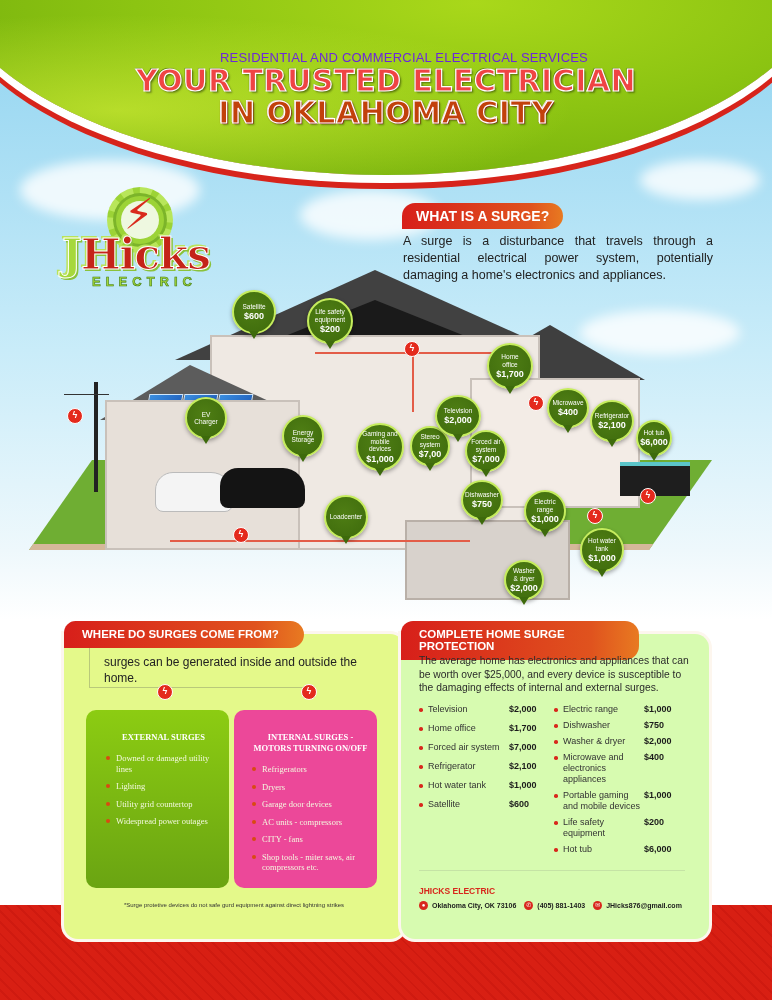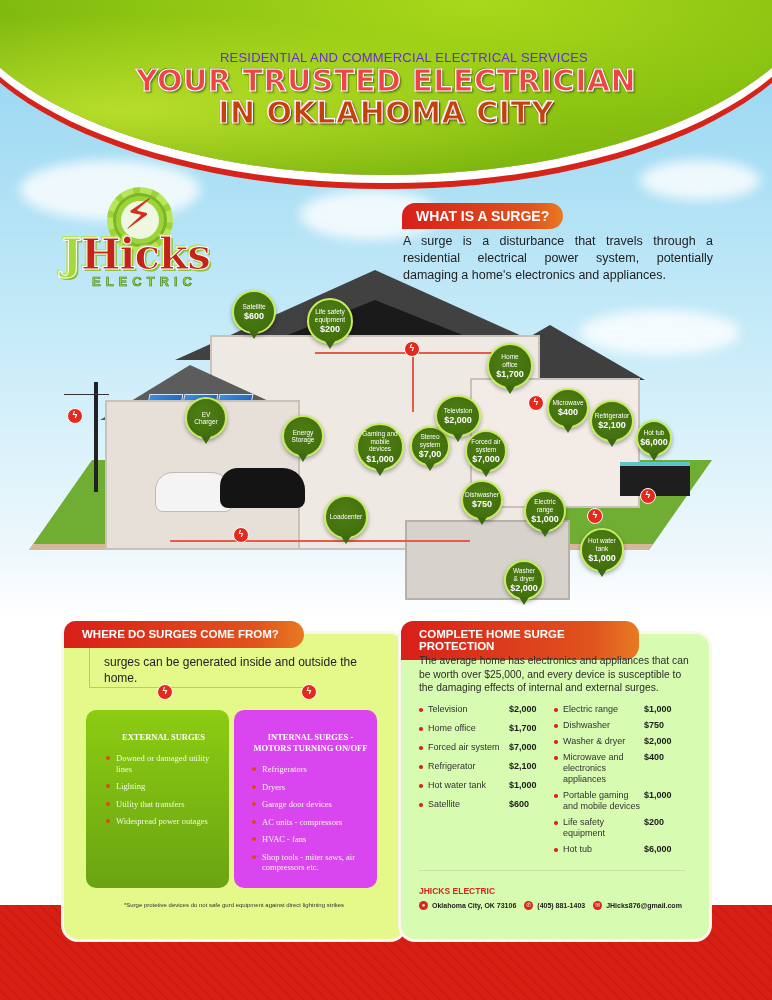--- a/index.html
+++ b/index.html
@@ -132,21 +132,21 @@
   .card-head { position: absolute; top: -13px; left: 0; font-size: 11.5px; padding: 7px 18px 8px; border-radius: 12px 14px 14px 0; }
   .card.left .card-head { width: 240px; }
   .card.right .card-head { width: 238px; padding-left: 18px; }
 
   .left-intro { position: absolute; left: 40px; top: 20px; width: 260px; font-size: 12px; line-height: 16px; color: #222; }
   .left-bracket { position: absolute; left: 25px; top: 14px; width: 214px; height: 40px; border-left: 1px solid #b9c97a; border-bottom: 1px solid #b9c97a; }
   .left-zap1 { left: 93px; top: 50px; }
   .left-zap2 { left: 237px; top: 50px; }
   .sub-card { position: absolute; top: 76px; width: 143px; height: 178px; border-radius: 10px; padding: 22px 8px 8px 20px; color: #f3f8df; font-family: Liberation Serif, serif; }
   .sub-card.ext { left: 22px; background: linear-gradient(180deg, #8ccc12 0%, #6aa412 100%); }
-  .sub-card.int { left: 170px; width: 143px; background: #d946ef; padding-left: 18px; }
+  .sub-card.int { left: 170px; width: 143px; background: #ec4899; padding-left: 18px; }
   .sub-title { font-size: 8.5px; font-weight: bold; text-align: center; margin-bottom: 10px; color: #fff; line-height: 11px; }
   .sub-card ul { list-style: none; }
   .sub-card li { font-size: 8.5px; line-height: 10.5px; margin-bottom: 7px; position: relative; padding-left: 10px; }
   .sub-card li::before { content: ""; position: absolute; left: 0; top: 3px; width: 4px; height: 4px; border-radius: 50%; background: #d84a12; }
   .disclaimer { position: absolute; left: 0; top: 268px; width: 340px; text-align: center; font-size: 6px; color: #333; }
 
   .right-intro { position: absolute; left: 18px; top: 20px; width: 278px; font-size: 10.3px; line-height: 13.5px; color: #2b2b2b; }
   .plist { position: absolute; top: 70px; width: 140px; list-style: none; }
   .plist.a { left: 18px; }
   .plist.b { left: 153px; }
@@ -290,33 +290,33 @@
   <div class="left-bracket"></div>
   <div class="left-intro">surges can be generated inside and outside the home.</div>
   <div class="zap left-zap1">ϟ</div>
   <div class="zap left-zap2">ϟ</div>
 
   <div class="sub-card ext">
     <div class="sub-title">EXTERNAL SURGES</div>
     <ul>
       <li>Downed or damaged utility lines</li>
       <li>Lighting</li>
-      <li>Utility that transfers</li>
+      <li>Utility grid countertop</li>
       <li>Widespread power outages</li>
     </ul>
   </div>
 
   <div class="sub-card int">
     <div class="sub-title">INTERNAL SURGES - MOTORS TURNING ON/OFF</div>
     <ul>
       <li>Refrigerators</li>
       <li>Dryers</li>
       <li>Garage door devices</li>
       <li>AC units - compressors</li>
-      <li>HVAC - fans</li>
+      <li>CITY - fans</li>
       <li>Shop tools - miter saws, air compressors etc.</li>
     </ul>
   </div>
 
   <div class="disclaimer">*Surge protetive devices do not safe gurd equipment against direct lightning strikes</div>
 </div>
 
 <div class="card right">
   <div class="pill card-head">COMPLETE HOME SURGE PROTECTION</div>
   <div class="right-intro">The average home has electronics and appliances that can be worth over $25,000, and every device is susceptible to the damaging effects of internal and external surges.</div>

